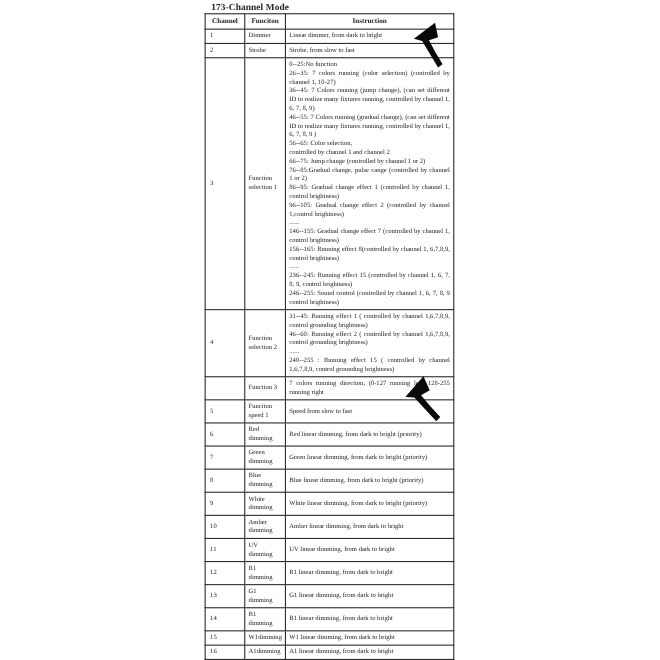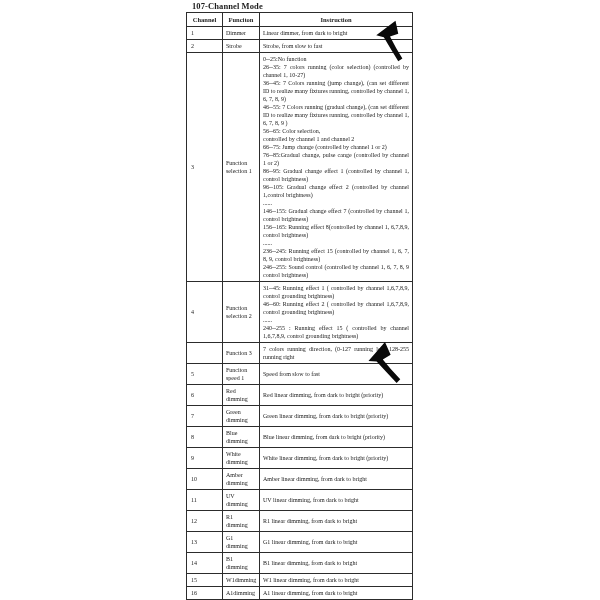--- a/index.html
+++ b/index.html
@@ -31,21 +31,21 @@
   .channel-table td.fn{padding-left:3px;}
   .channel-table td.inst{text-align:justify;}
   .para{margin:0;}
   .cursor-arrow{position:absolute;pointer-events:none;}
   #cursor-arrow-top{left:368px;top:20px;}
   #cursor-arrow-mid{left:360px;top:342px;transform:rotate(-12deg);}
 </style>
 </head>
 <body style="color: rgb(28, 28, 28); background: rgb(255, 255, 255);">
 
-<div class="page-title">107-Channel Mode</div>
+<div class="page-title">173-Channel Mode</div>
 
 <table class="channel-table">
   <colgroup>
     <col style="width:36px">
     <col style="width:37px">
     <col style="width:153px">
   </colgroup>
   <thead>
     <tr>
       <th>Channel</th>

